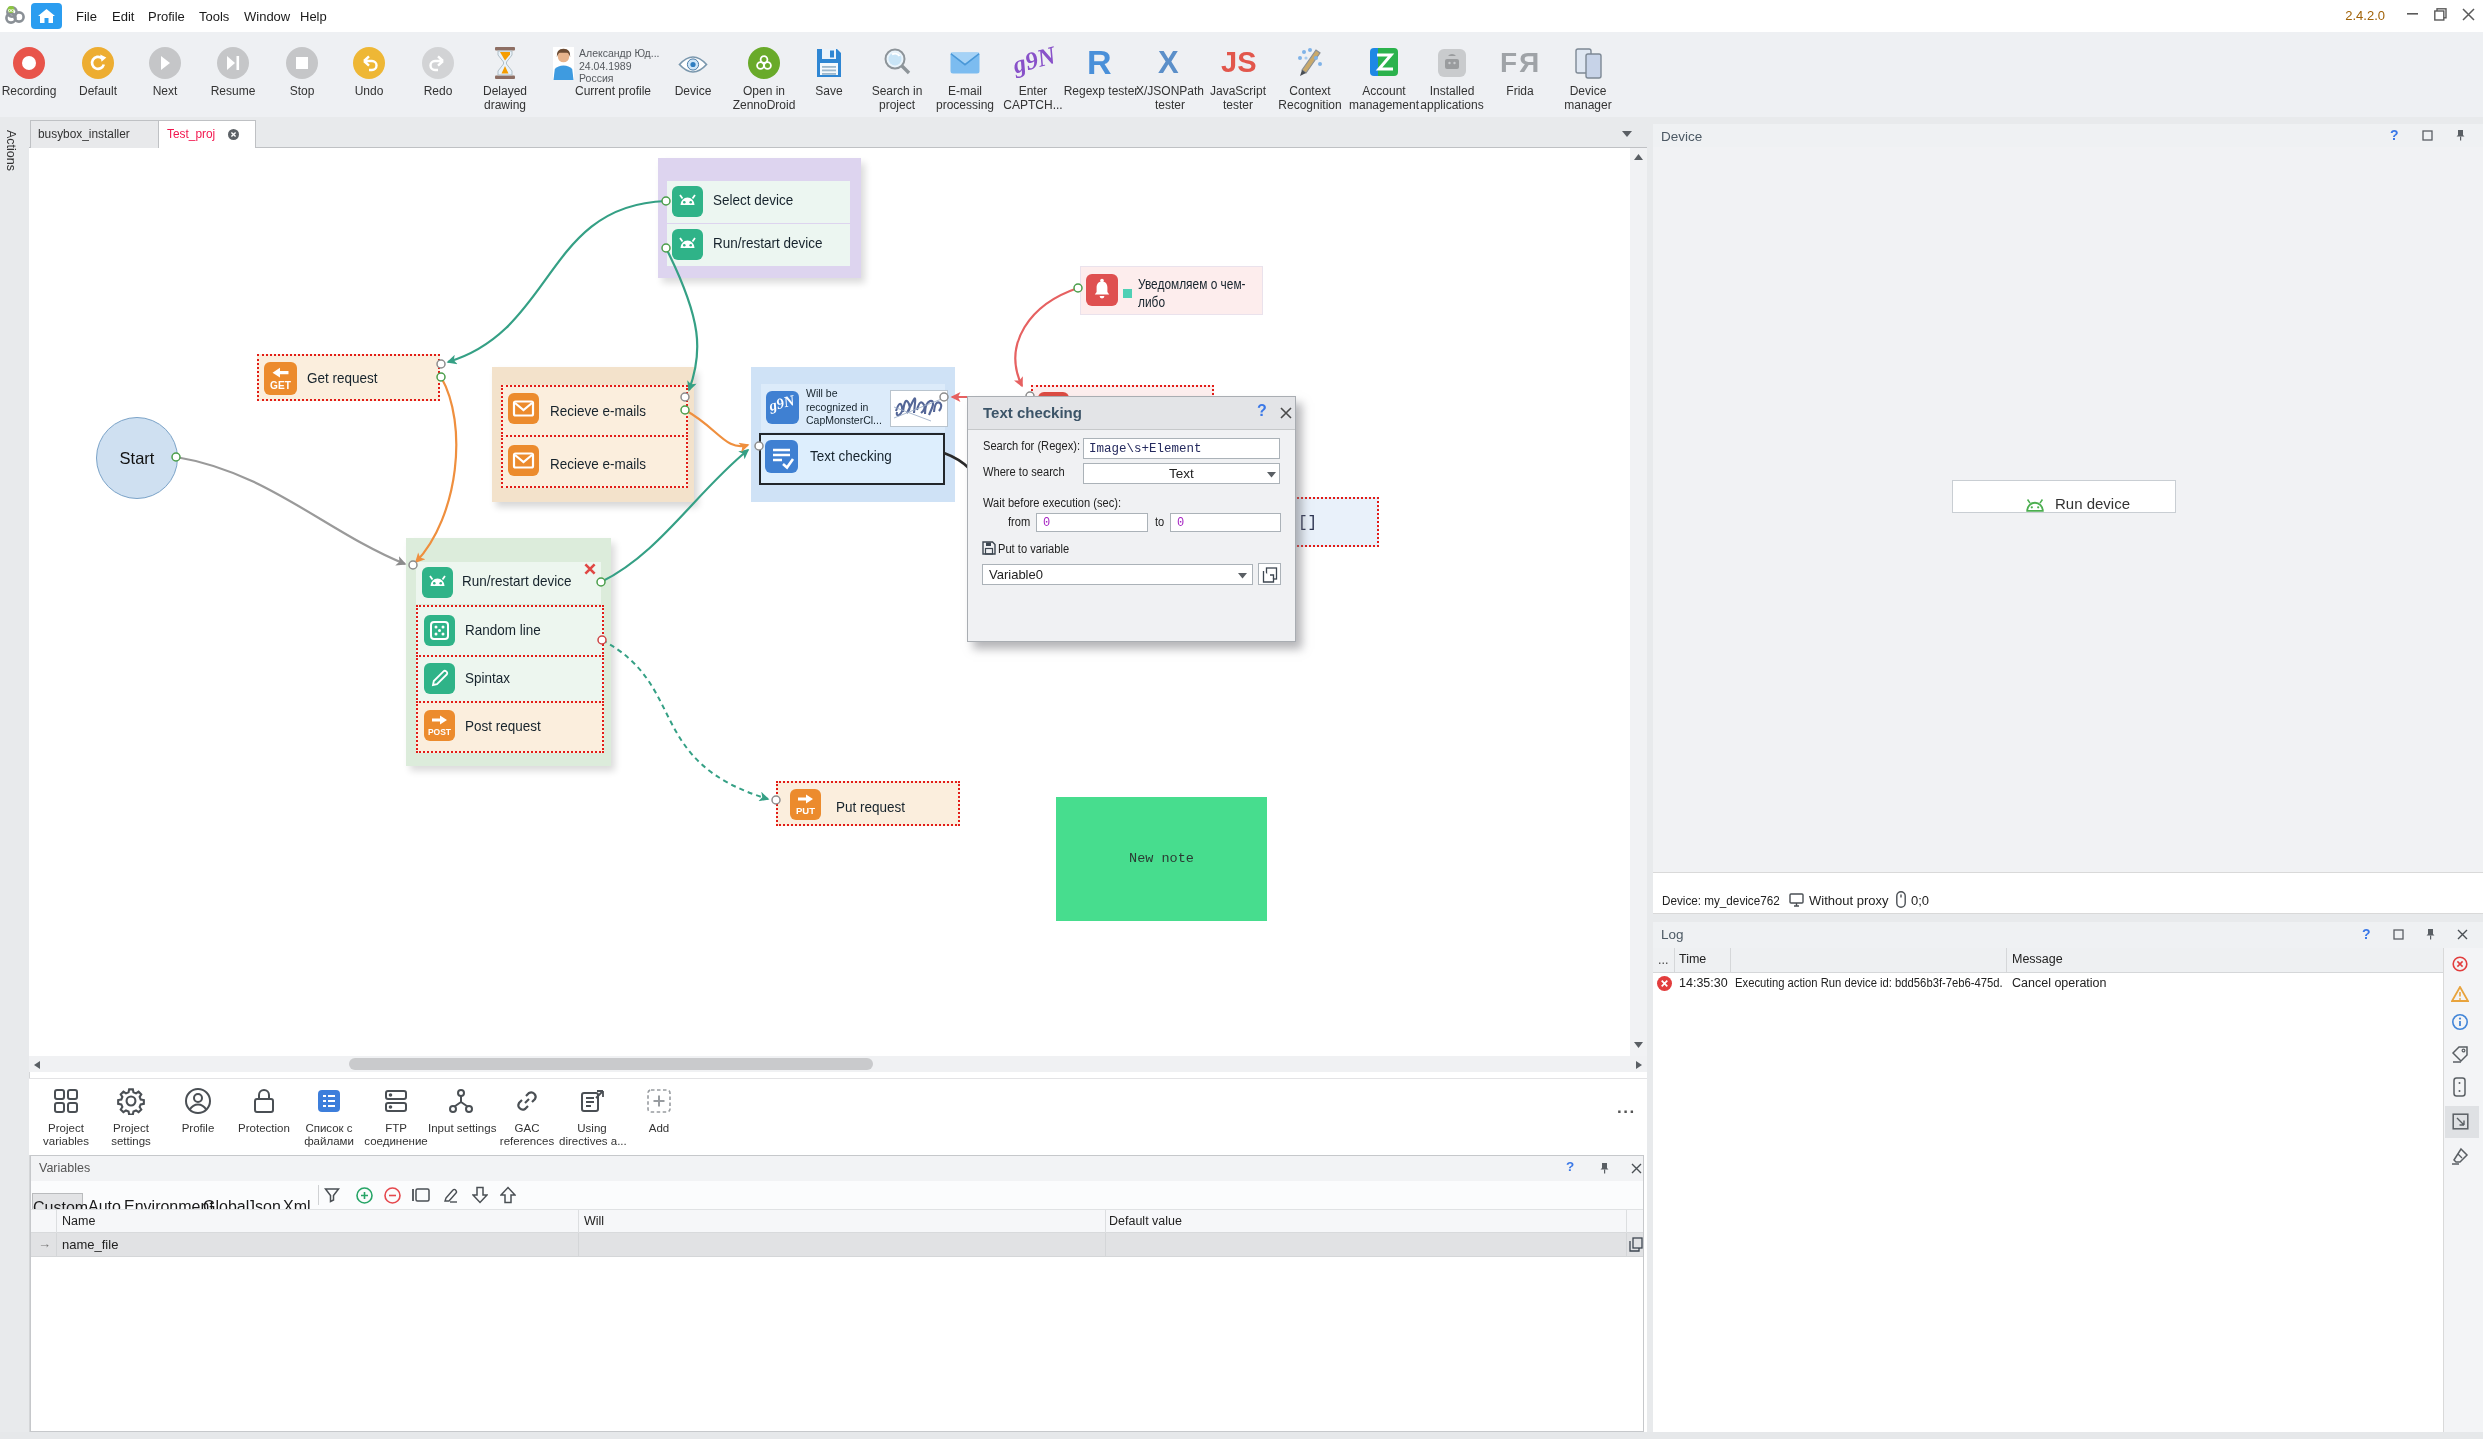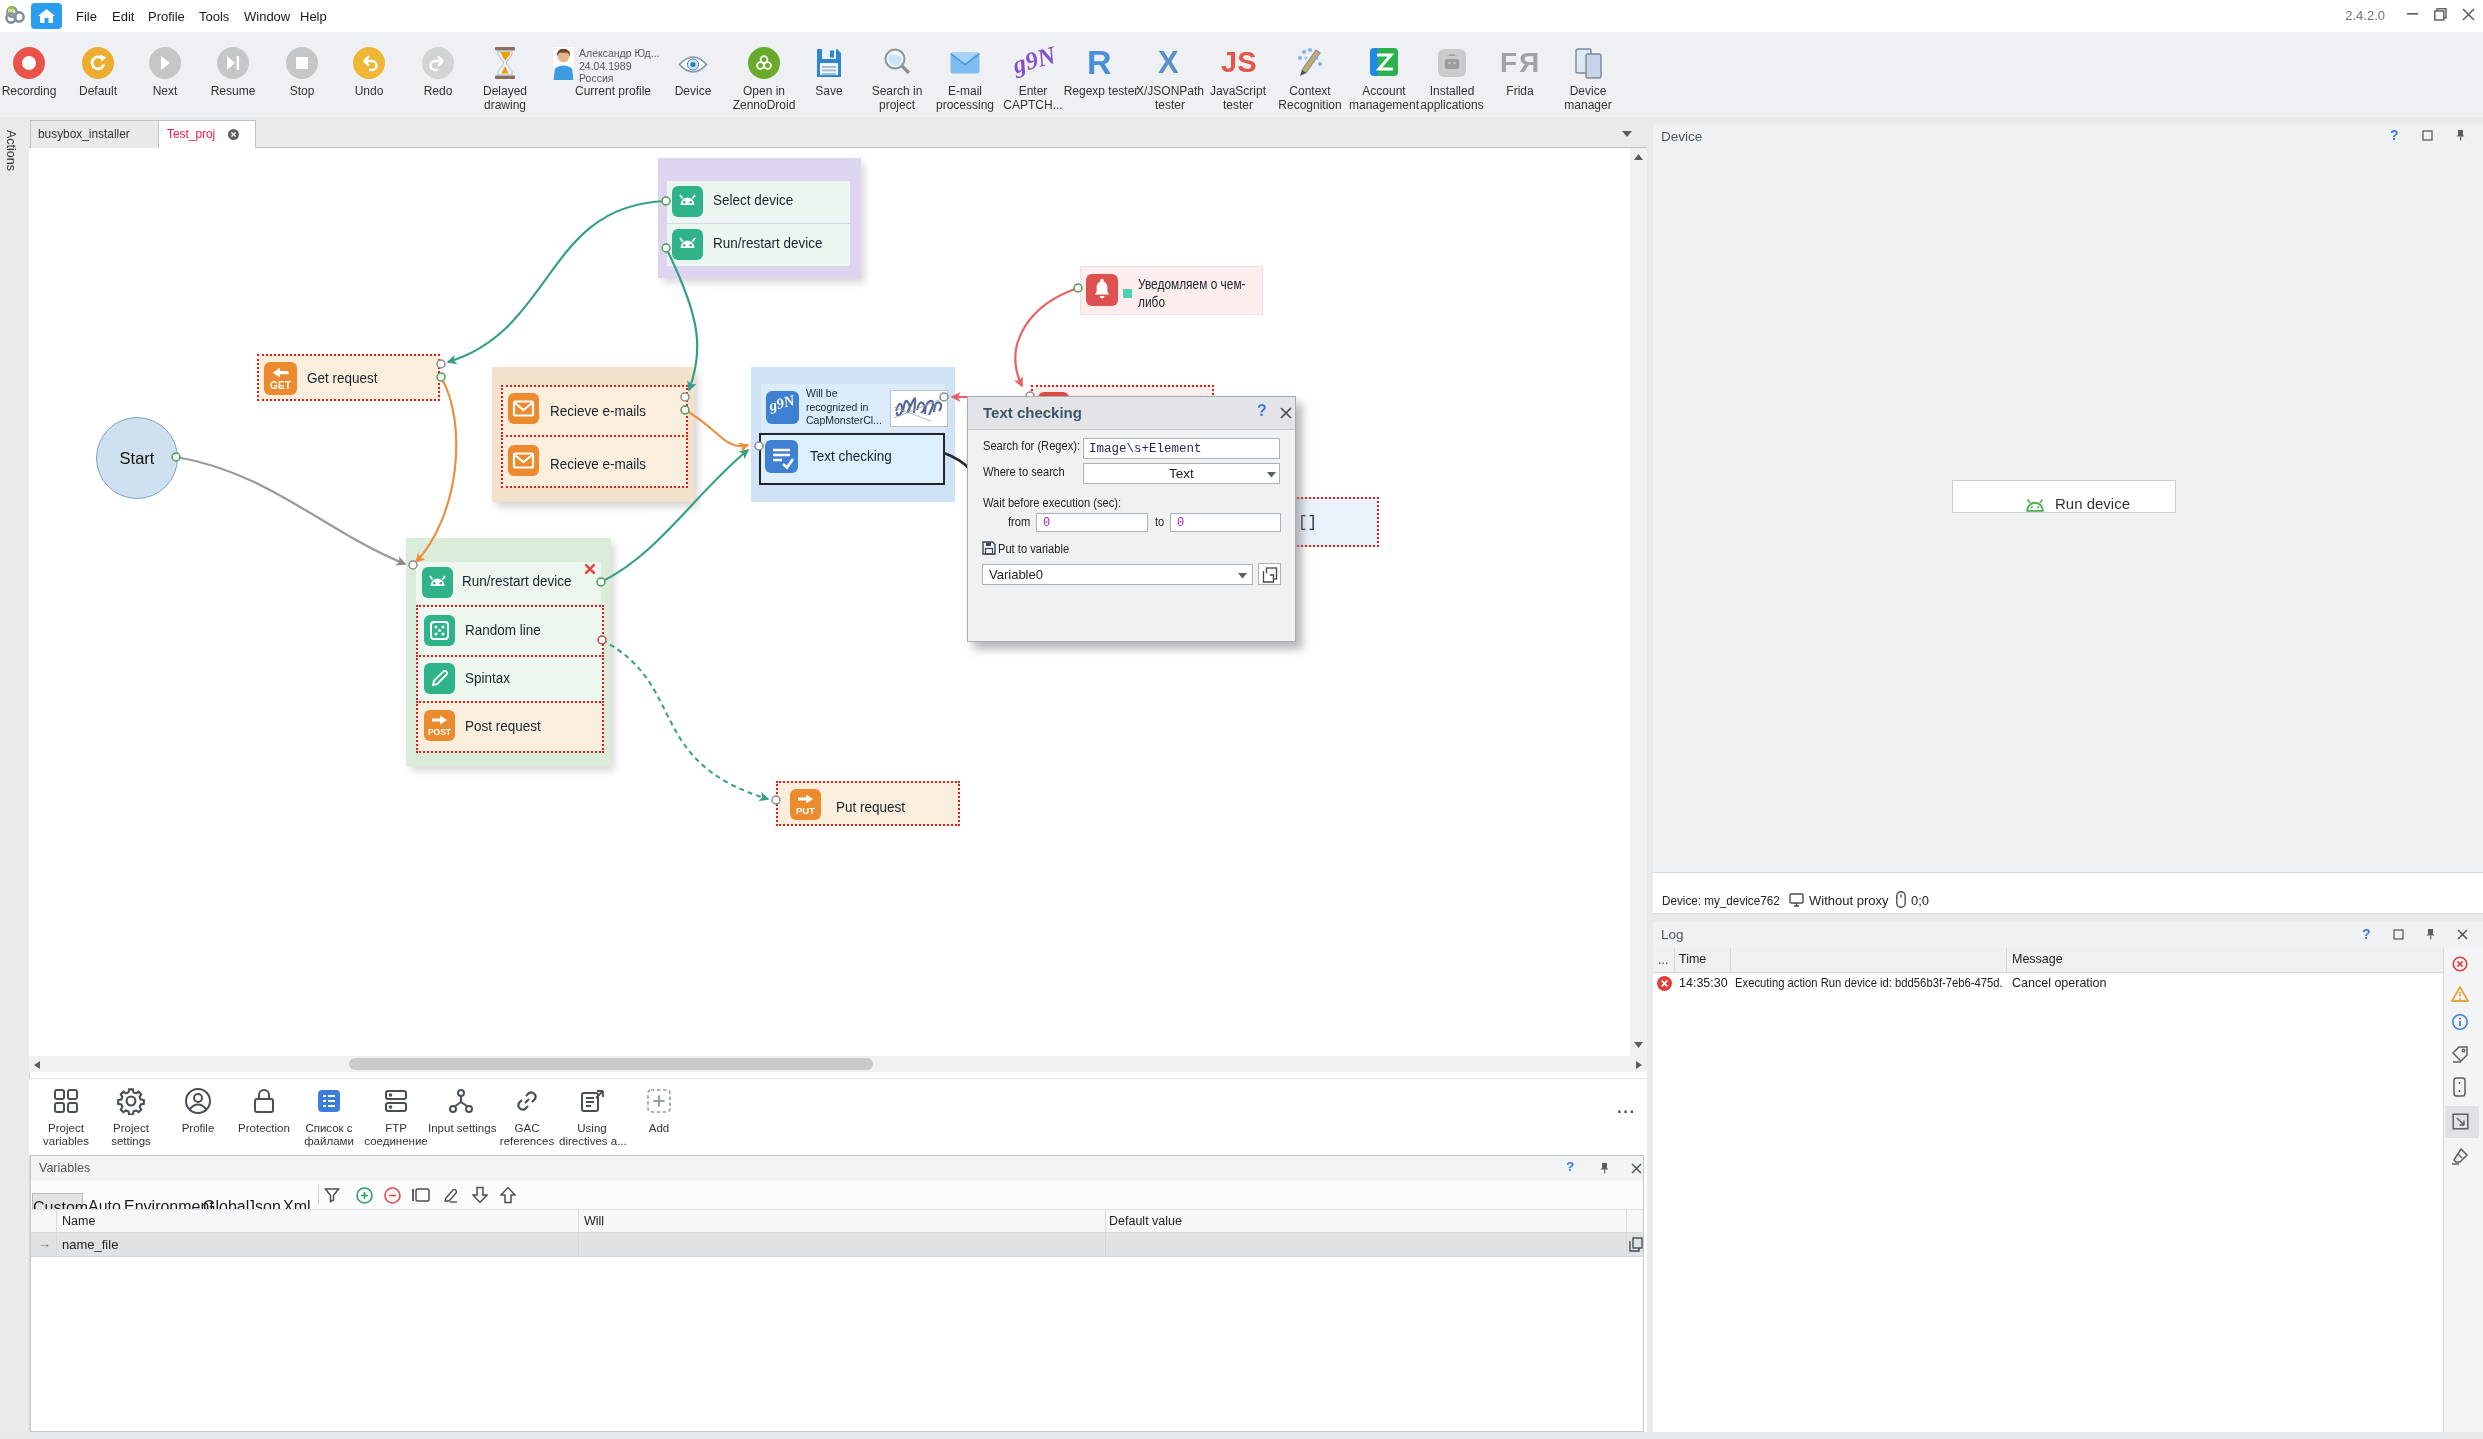--- a/index.html
+++ b/index.html
@@ -62,21 +62,21 @@
       <svg width="31" height="26" viewBox="0 0 31 26">
           <path d="M15.5 6 L24 13 L22 13 L22 20 L17.5 20 L17.5 15 L13.5 15 L13.5 20 L9 20 L9 13 L7 13 Z" fill="#fff"></path>
         </svg>
     </div>
     <div class="menuitem" style="left:76px">File</div>
     <div class="menuitem" style="left:112px">Edit</div>
     <div class="menuitem" style="left:148px">Profile</div>
     <div class="menuitem" style="left:199px">Tools</div>
     <div class="menuitem" style="left:244px">Window</div>
     <div class="menuitem" style="left:300px">Help</div>
-    <div class="abs" style="right:98px;top:8px;font-size:13px;color:#737373">2.4.2.0</div>
+    <div class="abs" style="right:98px;top:8px;font-size:13px;color:#a16207">2.4.2.0</div>
     <svg class="abs" style="right:64px;top:13px" width="12" height="3">
         <rect width="11" height="1.6" fill="#5a5a5a"></rect>
       </svg>
     <svg class="abs" style="right:36px;top:8px" width="13" height="13" viewBox="0 0 13 13">
         <rect x="3" y="0.8" width="9" height="9" fill="none" stroke="#5a5a5a" stroke-width="1.4"></rect>
         <rect x="0.8" y="3" width="9" height="9" fill="#fff" stroke="#5a5a5a" stroke-width="1.4"></rect>
       </svg>
     <svg class="abs" style="right:8px;top:8px" width="13" height="13" viewBox="0 0 13 13">
         <path d="M1 1 L12 12 M12 1 L1 12" stroke="#5a5a5a" stroke-width="1.5"></path>
       </svg>
@@ -415,20 +415,21 @@
   </div>
 
   <div class="node ndash" style="left:776px;top:781px;width:184px;height:45px">
     <div class="nicon" style="left:12px;top:6px;width:31px;height:31px;background:#ec8b2d"><svg width="31" height="31" viewBox="0 0 31 31">
           <path d="M23 10 L16 5.5 L16 8.5 L8 8.5 L8 11.5 L16 11.5 L16 14.5 Z" fill="#fff"></path>
           <text x="15.5" y="25" font-size="9.5" font-weight="bold" fill="#fff" text-anchor="middle" font-family="Liberation Sans">PUT</text>
         </svg></div>
     <div class="nlabel" style="left:58px;top:16px">Put request</div>
   </div>
 
+  <div class="node" style="left:1056px;top:797px;width:211px;height:124px;background:#47dd8e;text-align:center;line-height:124px;font-family:'Liberation Mono',monospace;font-size:13.5px;color:#2b3b33">New note</div>
 
   <svg class="abs" id="svglayer" viewBox="0 0 2483 1439">
     <defs>
       <marker id="mTeal" viewBox="0 0 10 10" refX="8.5" refY="5" markerUnits="userSpaceOnUse" markerWidth="12" markerHeight="10" orient="auto">
           <path d="M0 0 L10 5 L0 10 L2.5 5 Z" fill="#35a085"></path>
         </marker>
       <marker id="mGrey" viewBox="0 0 10 10" refX="8.5" refY="5" markerUnits="userSpaceOnUse" markerWidth="12" markerHeight="10" orient="auto">
           <path d="M0 0 L10 5 L0 10 L2.5 5 Z" fill="#8c8c8c"></path>
         </marker>
       <marker id="mOrange" viewBox="0 0 10 10" refX="8.5" refY="5" markerUnits="userSpaceOnUse" markerWidth="12" markerHeight="10" orient="auto">

